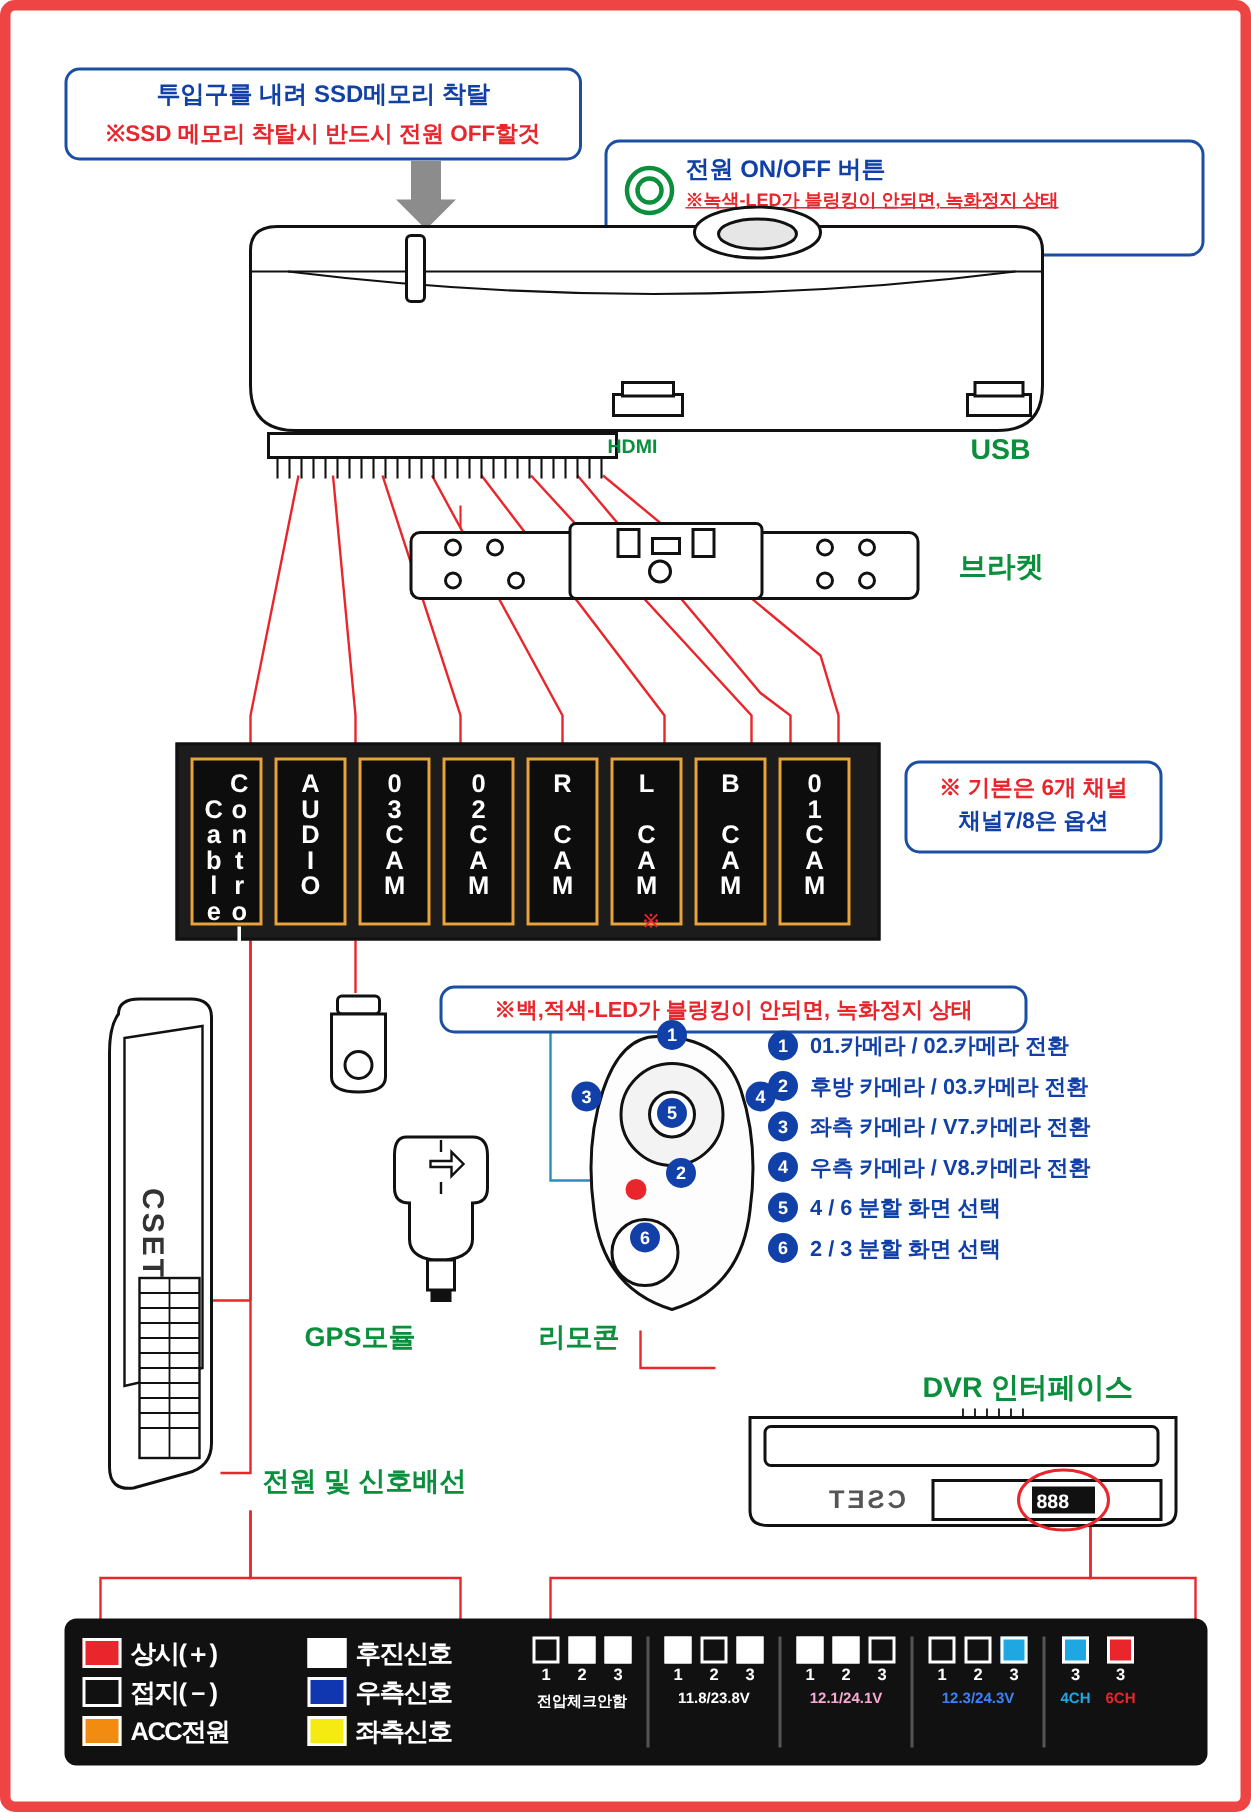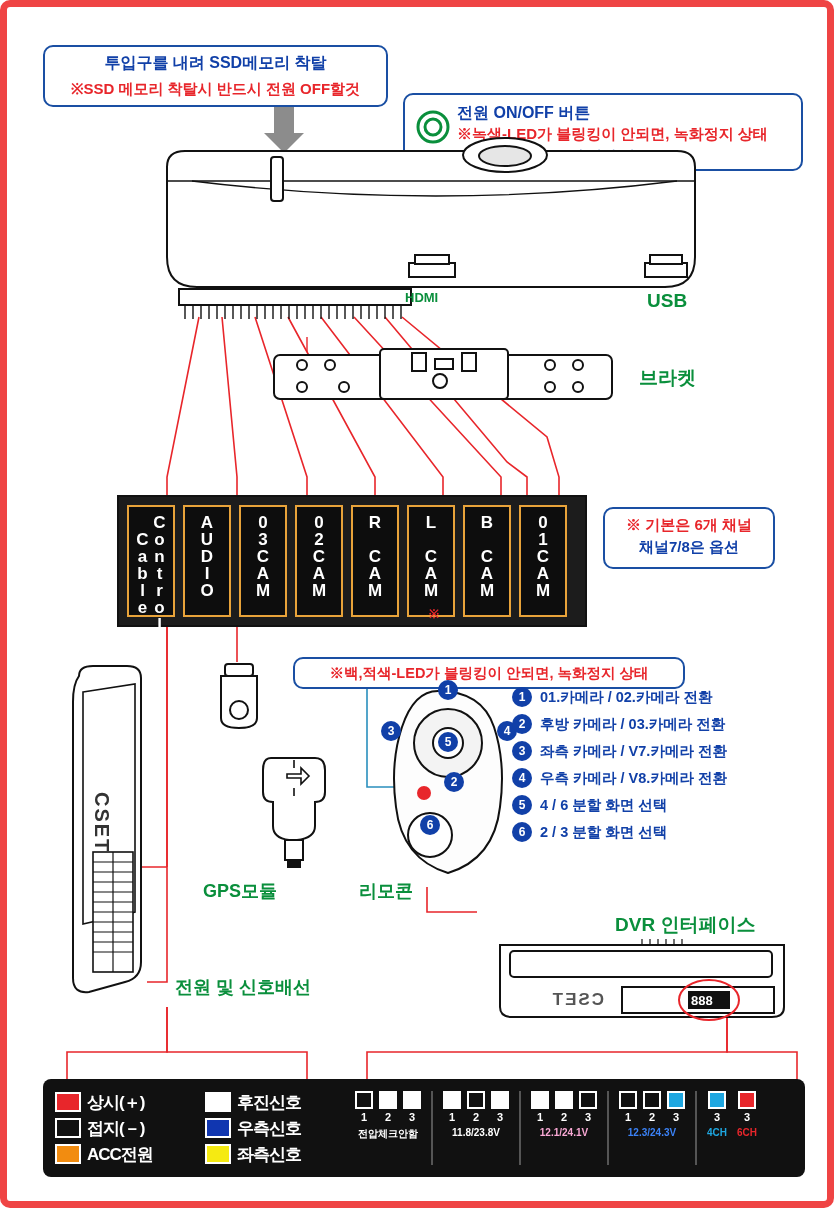--- a/index.html
+++ b/index.html
@@ -82,21 +82,21 @@
   <svg class="abs" style="left:255px;top:100px;" width="50" height="48">
     <polygon points="12,0 32,0 32,26 42,26 22,46 2,26 12,26" fill="#8c8c8c"></polygon>
   </svg>
 
   <div class="abs cbox" style="left:396px;top:38px;width:400px;height:78px;margin-top:48px;">
     <svg class="abs" style="left:10px;top:14px;" width="36" height="36">
       <circle cx="18" cy="18" r="15" fill="#fff" stroke="#0a8f3c" stroke-width="3"></circle>
       <circle cx="18" cy="18" r="8" fill="#fff" stroke="#0a8f3c" stroke-width="3"></circle>
     </svg>
     <div class="bluetxt" style="position:absolute;left:52px;top:8px;font-size:16px;">전원 ON/OFF 버튼</div>
-    <div class="redtxt" style="position:absolute;left:52px;top:30px;font-size:15px;">※녹색-LED가 블링킹이 안되면, 녹화정지 상태</div>
+    <div class="redtxt" style="position:absolute;left:52px;top:30px;font-size:12px;text-decoration:underline;">※녹색-LED가 블링킹이 안되면, 녹화정지 상태</div>
     <div class="bluetxt" style="position:absolute;left:64px;top:52px;font-size:14.5px;">(메모리 또는 본체 점검 필요)</div>
   </div>
 
   <svg class="abs" style="left:130px;top:130px;" width="590" height="190">
     <path d="M30 30 Q30 14 48 14 L540 14 Q558 14 558 30 L558 120 Q558 150 528 150 L60 150 Q30 150 30 120 Z" fill="#fff" stroke="#111" stroke-width="2"></path>
     <path d="M30 44 L558 44" stroke="#111" stroke-width="1.4" fill="none"></path>
     <path d="M55 44 Q300 74 540 44" stroke="#111" stroke-width="1.4" fill="none"></path>
 
     <rect x="134" y="20" width="12" height="44" rx="3" fill="#fff" stroke="#111" stroke-width="2"></rect>
 

